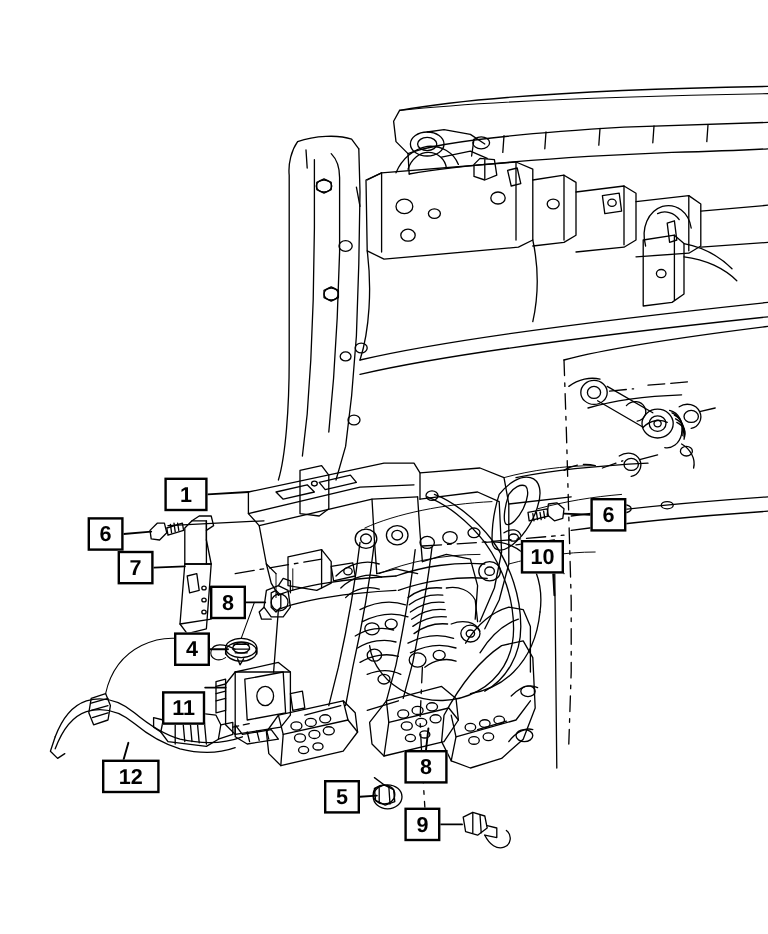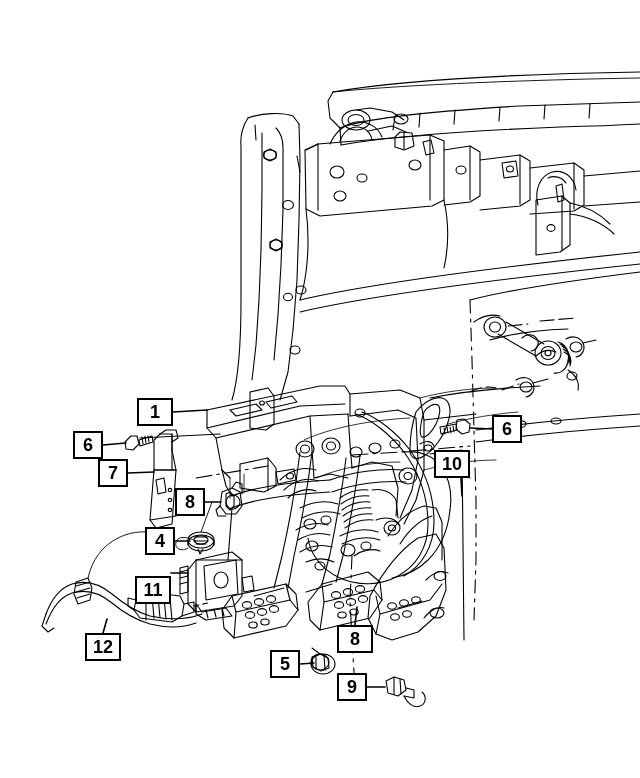--- a/index.html
+++ b/index.html
@@ -470,21 +470,21 @@
       </div>
       <div class="callout c-sm" style="left: 175px; top: 488px; width: 30px; height: 28px;">
         <span>8</span>
       </div>
       <div class="callout c-sm" style="left: 145px; top: 527px; width: 30px; height: 28px;">
         <span>4</span>
       </div>
       <div class="callout c-md" style="left: 135px; top: 559px; width: 36px; height: 28px; margin-top: 17px;">
         <span>11</span>
       </div>
-      <div class="callout c-md" style="left: 85px; top: 633px; width: 36px; height: 28px;">
+      <div class="callout c-md" style="left: 85px; top: 633px; width: 48px; height: 28px;">
         <span>12</span>
       </div>
       <div class="callout c-sm" style="left: 492px; top: 415px; width: 30px; height: 28px;">
         <span>6</span>
       </div>
       <div class="callout c-md" style="left: 434px; top: 450px; width: 36px; height: 28px;">
         <span>10</span>
       </div>
       <div class="callout c-md" style="left: 337px; top: 625px; width: 36px; height: 28px;">
         <span>8</span>

